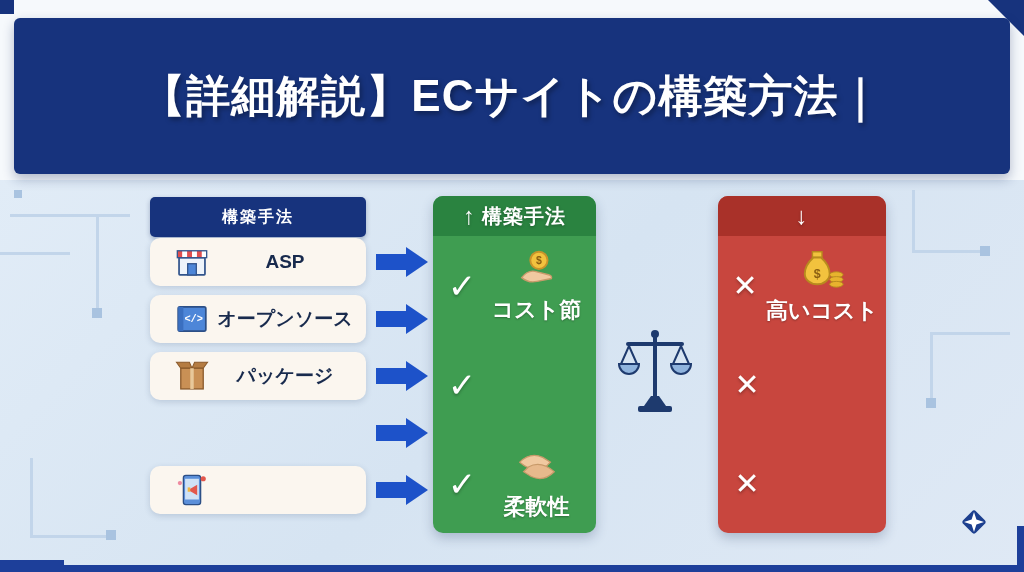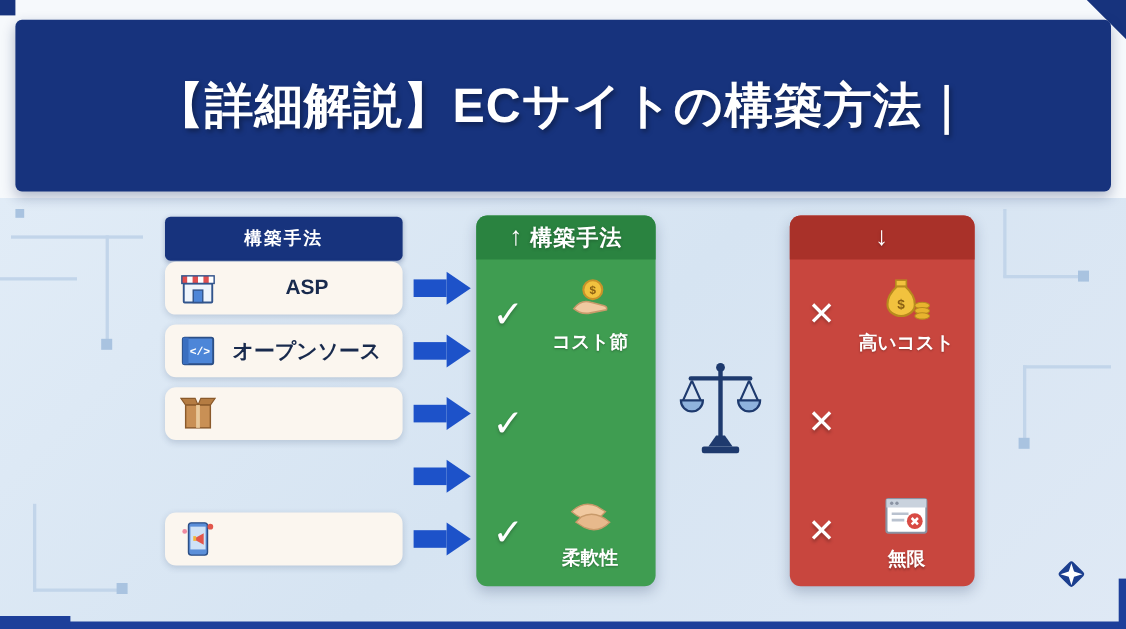--- a/index.html
+++ b/index.html
@@ -33,21 +33,21 @@
   .pill {
     position:absolute; left:150px; top:197px; width:216px; height:40px;
     background:#17337d; color:#fff; border-radius:5px;
     display:flex; align-items:center; justify-content:center;
     font-size:16px; font-weight:700; letter-spacing:2px;
     box-shadow:0 2px 5px rgba(15,35,90,.3);
   }
   .m-row {
     position:absolute; left:150px; width:216px; height:48px;
     background:#fbf6ef; border-radius:10px;
-    display:flex; align-items:center; padding-left:8px;
+    display:flex; align-items:center; padding-left:20px;
     box-shadow:0 2px 6px rgba(40,60,100,.18);
   }
   .m-icon { width:44px; height:44px; display:flex; align-items:center; justify-content:center; flex:0 0 44px; }
   .m-label { flex:1; text-align:center; font-size:19px; font-weight:700; color:#182a4d; padding-right:10px; white-space:nowrap; }
 
   .barrow { position:absolute; left:376px; width:30px; height:16px; background:#1d52c9; margin-top:7px; }
   .barrow::after { content:""; position:absolute; left:30px; top:-7px;
     border-top:15px solid transparent; border-bottom:15px solid transparent; border-left:22px solid #1d52c9; }
 
   .panel { position:absolute; top:196px; border-radius:10px; box-shadow:0 5px 12px rgba(30,50,90,.25); }
@@ -58,21 +58,21 @@
     color:#fff; font-size:20px; font-weight:800; letter-spacing:1px;
     text-shadow:0 1px 3px rgba(0,0,0,.3); }
   .merit .p-title { background:#2a8340; }
   .demerit .p-title { background:#a93129; }
   .p-title .dirchar { font-size:24px; font-weight:900; }
   .p-item { height:99px; display:flex; align-items:center; gap:6px; padding:0 8px 0 12px; }
   .mark { width:34px; text-align:center; color:#fff; font-weight:900; font-size:34px;
     text-shadow:0 2px 3px rgba(0,0,0,.25); line-height:1; }
   .demerit .mark { font-size:30px; }
   .stack { flex:1; display:flex; flex-direction:column; align-items:center; gap:2px; }
-  .p-label { color:#fff; font-size:17px; font-weight:700; text-shadow:0 1px 2px rgba(0,0,0,.3); white-space:nowrap; }
+  .p-label { color:#fff; font-size:22px; font-weight:700; text-shadow:0 1px 2px rgba(0,0,0,.3); white-space:nowrap; }
 
   .scale-wrap { position:absolute; left:616px; top:322px; width:78px; height:96px; }
   .logo-wrap { position:absolute; left:958px; top:506px; width:32px; height:32px; }
 </style>
 </head>
 <body>
 
 <div class="canvas">
 
   <div class="top-band"></div>
@@ -132,20 +132,21 @@
 
   <div class="m-row" style="top:352px">
     <span class="m-icon">
       <svg width="38" height="38" viewBox="0 0 44 44">
         <path d="M9 13 L4 6 L19 6 L22 13 Z" fill="#b57c42" stroke="#8a5a2b" stroke-width="1.2"></path>
         <path d="M35 13 L40 6 L25 6 L22 13 Z" fill="#b57c42" stroke="#8a5a2b" stroke-width="1.2"></path>
         <rect x="9" y="13" width="26" height="24" fill="#c99055" stroke="#8a5a2b" stroke-width="1.5"></rect>
         <rect x="20" y="13" width="4" height="24" fill="#e8c89a"></rect>
       </svg>
     </span>
+    <span class="m-label">パッケージ</span>
   </div>
 
 
   <div class="m-row" style="top:466px">
     <span class="m-icon">
       <svg width="38" height="38" viewBox="0 0 44 44">
         <rect x="12" y="5" width="20" height="34" rx="3" fill="#5b8fd9" stroke="#2c4f86" stroke-width="1.5"></rect>
         <rect x="14" y="9" width="16" height="24" fill="#cfe2f6"></rect>
         <path d="M19 21 l9 -5 v12 l-9 -5 z" fill="#e2574c"></path>
         <rect x="17" y="19" width="3" height="5" fill="#f2b53e"></rect>
@@ -228,35 +229,20 @@
           </svg>
         </span>
         <span class="p-label">高いコスト</span>
       </span>
     </div>
     <div class="p-item">
       <span class="mark">✕</span>
     </div>
     <div class="p-item">
       <span class="mark">✕</span>
-      <span class="stack">
-        <span>
-          <svg width="46" height="42" viewBox="0 0 48 44">
-            <rect x="5" y="6" width="38" height="32" rx="2" fill="#ffffff" stroke="#8a93a3" stroke-width="2"></rect>
-            <rect x="5" y="6" width="38" height="8" fill="#c9d2dd"></rect>
-            <circle cx="10" cy="10" r="1.6" fill="#8a93a3"></circle>
-            <circle cx="15" cy="10" r="1.6" fill="#8a93a3"></circle>
-            <line x1="10" y1="20" x2="26" y2="20" stroke="#b9c2cf" stroke-width="2.5"></line>
-            <line x1="10" y1="26" x2="22" y2="26" stroke="#b9c2cf" stroke-width="2.5"></line>
-            <circle cx="32" cy="27" r="7.5" fill="#d84b44"></circle>
-            <path d="M29 24 l6 6 M35 24 l-6 6" stroke="#ffffff" stroke-width="2.4"></path>
-          </svg>
-        </span>
-        <span class="p-label">無限</span>
-      </span>
     </div>
   </div>
 
   <div class="logo-wrap">
     <svg width="32" height="32" viewBox="0 0 32 32">
       <rect x="7" y="7" width="18" height="18" rx="3" transform="rotate(45 16 16)" fill="#1c3f8f"></rect>
       <path d="M16 6 L18.4 13.6 L26 16 L18.4 18.4 L16 26 L13.6 18.4 L6 16 L13.6 13.6 Z" fill="#ffffff"></path>
     </svg>
   </div>
 

